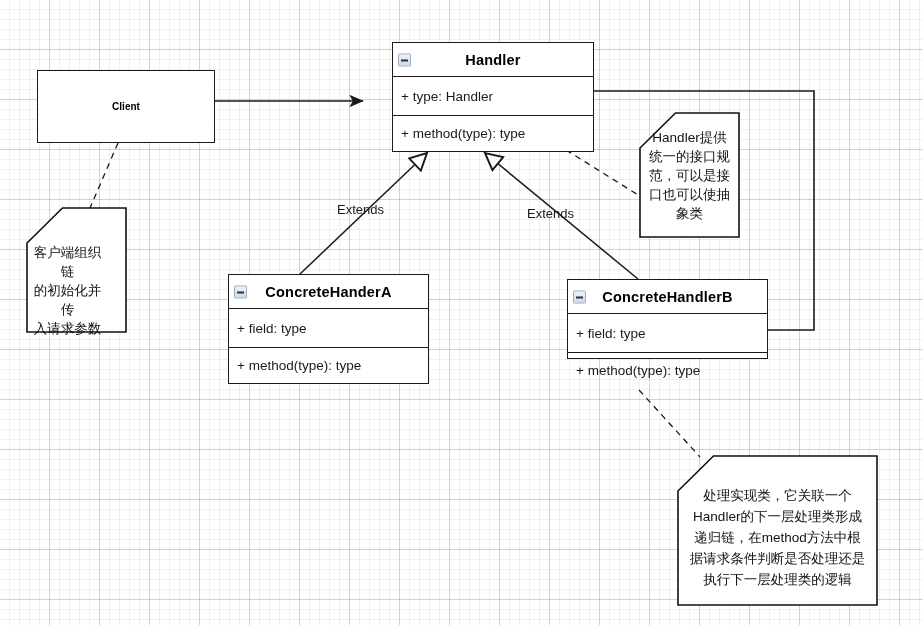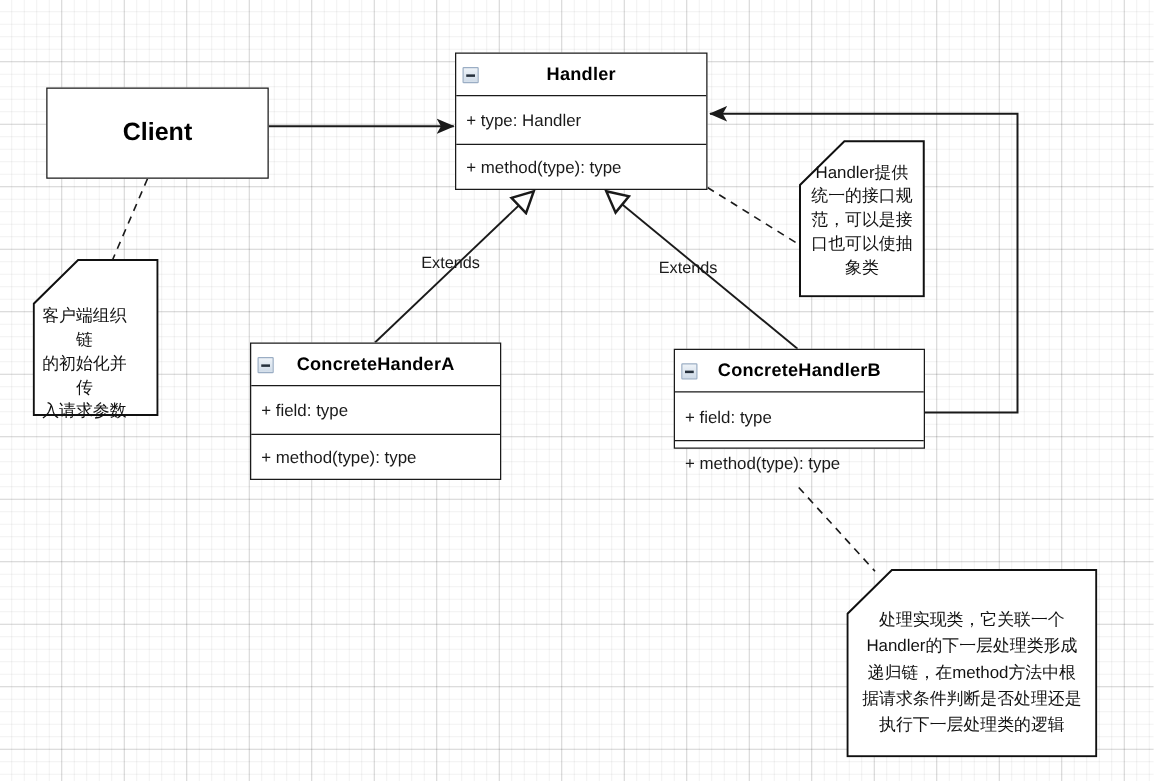--- a/index.html
+++ b/index.html
@@ -31,20 +31,21 @@
     pointer-events: none;
   }
 
   
   .uml-class {
     position: absolute;
     box-sizing: border-box;
     background: #ffffff;
     border: 1.5px solid #1a1a1a;
     z-index: 5;
+    margin-left: 28px;
   }
   .uml-title {
     position: relative;
     display: flex;
     align-items: center;
     justify-content: center;
     box-sizing: border-box;
     border-bottom: 1.5px solid #1a1a1a;
     font-weight: bold;
     font-size: 14.5px;
@@ -89,21 +90,21 @@
   
   .plain-box {
     position: absolute;
     box-sizing: border-box;
     background: #ffffff;
     border: 1.5px solid #1a1a1a;
     display: flex;
     align-items: center;
     justify-content: center;
     font-weight: bold;
-    font-size: 20px;
+    font-size: 10px;
     color: #000000;
     z-index: 5;
   }
 
   
   .note {
     position: absolute;
     z-index: 6;
   }
   .note-shape {

